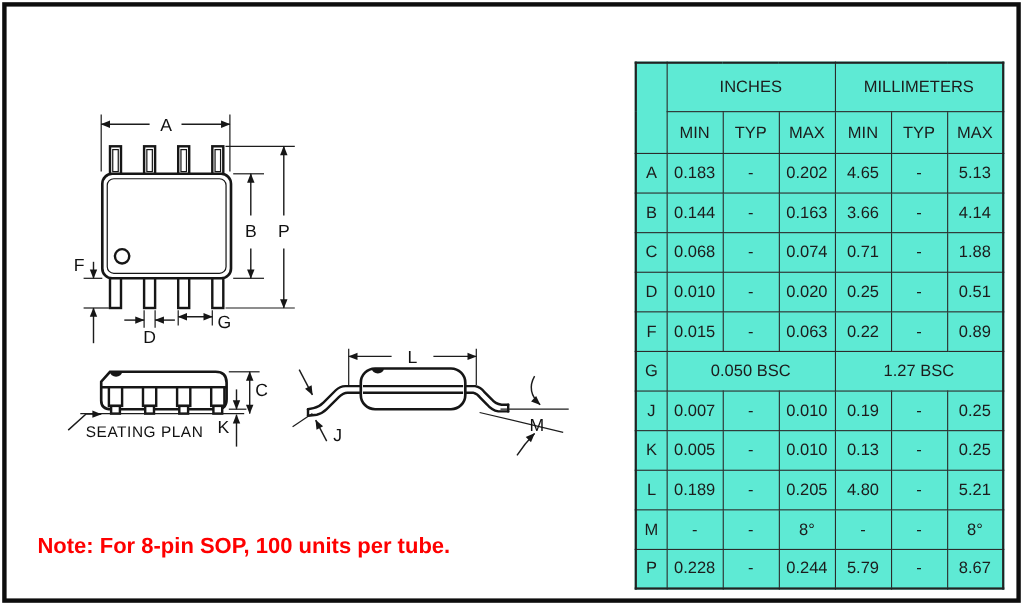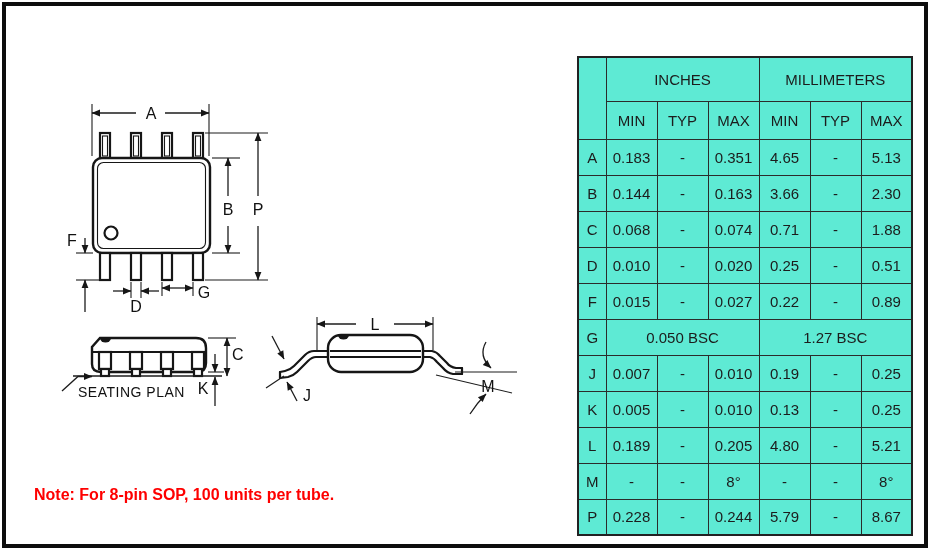--- a/index.html
+++ b/index.html
@@ -8,21 +8,21 @@
   .frame{position:absolute;inset:2px;border:4px solid #0d0d0d;pointer-events:none;}
   svg.drawings{position:absolute;left:0;top:0;}
   svg .ol{fill:#fff;stroke:#161616;stroke-width:2.4;}
   svg .ol2{fill:#fff;stroke:#161616;stroke-width:2.2;}
   svg .olthin{fill:none;stroke:#161616;stroke-width:1.1;}
   svg .lead{fill:none;stroke:#161616;stroke-width:2.2;stroke-linecap:round;}
   svg .dim{fill:none;stroke:#1c1c1c;stroke-width:1.3;}
   svg .ext{fill:none;stroke:#1c1c1c;stroke-width:1.1;}
   svg text{font-family:"Liberation Sans",sans-serif;font-size:16px;fill:#111;}
   svg text.small{font-size:14px;letter-spacing:.5px;}
-  .note{position:absolute;left:34px;top:486px;font-size:16px;font-weight:bold;color:#fe0000;}
+  .note{position:absolute;left:34px;top:486px;font-size:20px;font-weight:bold;color:#fe0000;}
   table.dims{position:absolute;left:577px;top:37px;width:334px;border-collapse:collapse;
              table-layout:fixed;background:#5eead4;border:2.5px solid #222;margin-top:19px;}
   table.dims th,table.dims td{border:1.5px solid #2b2b2b;text-align:center;vertical-align:middle;
              font-size:15px;font-weight:normal;color:#1c1c1c;padding:0;}
   tr.h1{height:44px;} tr.h2{height:38px;} tr.r{height:36px;}
 </style>
 </head>
 <body>
 
 <div class="page">
@@ -189,33 +189,33 @@
         <th>MIN</th>
         <th>TYP</th>
         <th>MAX</th>
       </tr>
     </thead>
     <tbody>
       <tr class="r">
         <td>A</td>
         <td>0.183</td>
         <td>-</td>
-        <td>0.351</td>
+        <td>0.202</td>
         <td>4.65</td>
         <td>-</td>
         <td>5.13</td>
       </tr>
       <tr class="r">
         <td>B</td>
         <td>0.144</td>
         <td>-</td>
         <td>0.163</td>
         <td>3.66</td>
         <td>-</td>
-        <td>2.30</td>
+        <td>4.14</td>
       </tr>
       <tr class="r">
         <td>C</td>
         <td>0.068</td>
         <td>-</td>
         <td>0.074</td>
         <td>0.71</td>
         <td>-</td>
         <td>1.88</td>
       </tr>
@@ -225,21 +225,21 @@
         <td>-</td>
         <td>0.020</td>
         <td>0.25</td>
         <td>-</td>
         <td>0.51</td>
       </tr>
       <tr class="r">
         <td>F</td>
         <td>0.015</td>
         <td>-</td>
-        <td>0.027</td>
+        <td>0.063</td>
         <td>0.22</td>
         <td>-</td>
         <td>0.89</td>
       </tr>
       <tr class="r">
         <td>G</td>
         <td colspan="3">0.050 BSC</td>
         <td colspan="3">1.27 BSC</td>
       </tr>
       <tr class="r">

